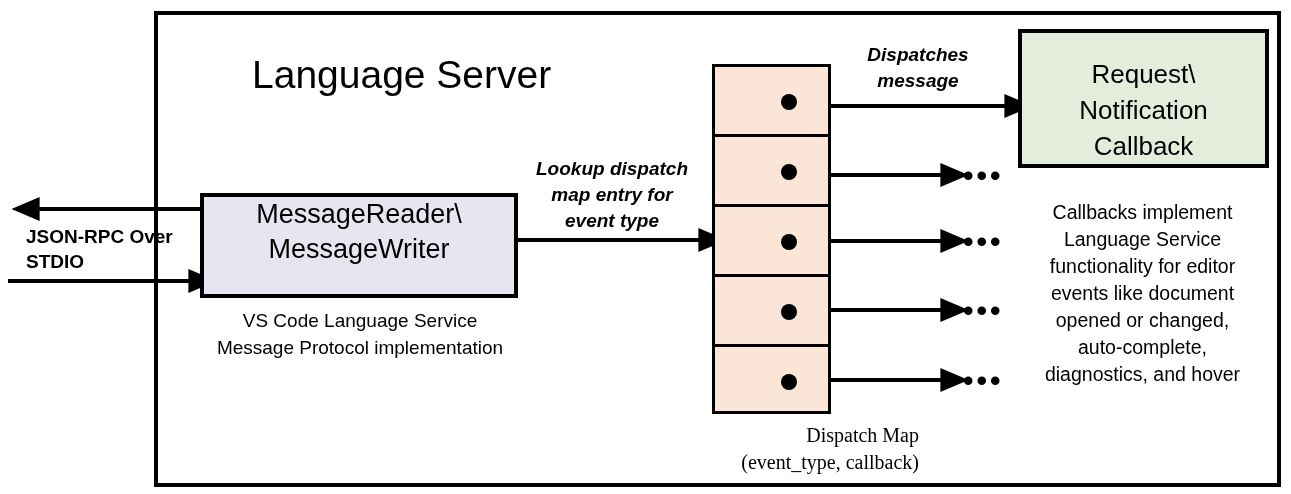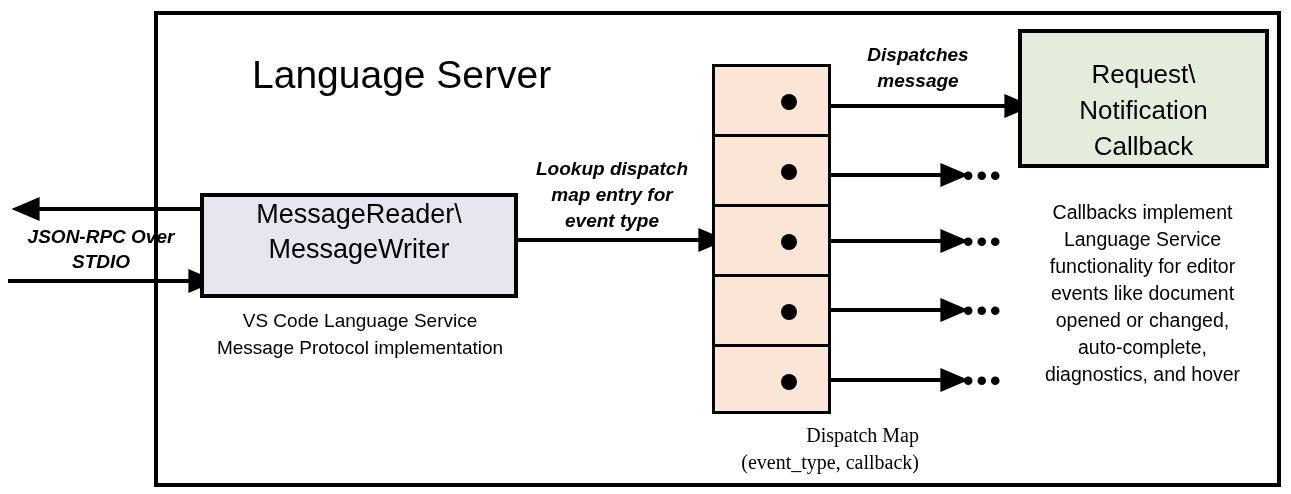--- a/index.html
+++ b/index.html
@@ -42,23 +42,21 @@
     white-space: nowrap;
   }
 
   
   #jsonrpc-label {
     left: 26px;
     top: 224px;
     width: 150px;
     font-size: 19px;
     line-height: 25px;
-    font-style: italic;
     font-weight: 600;
-    text-align: center;
   }
 
   
   #reader-writer-box {
     left: 200px;
     top: 193px;
     width: 318px;
     height: 105px;
     background: #e9e5f0;
     border: 4px solid #000000;

